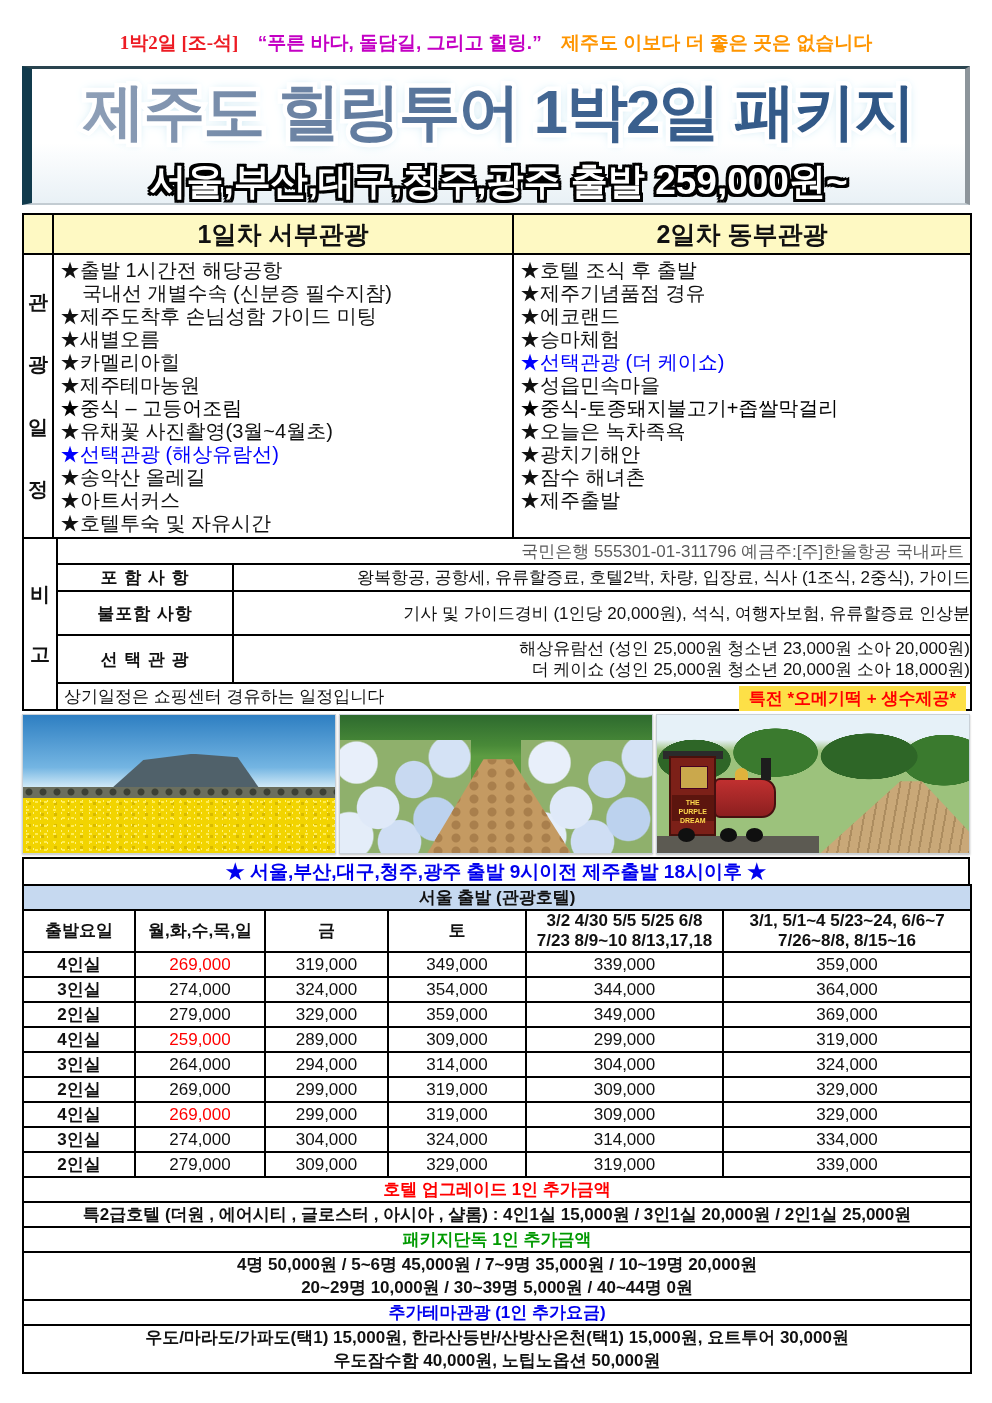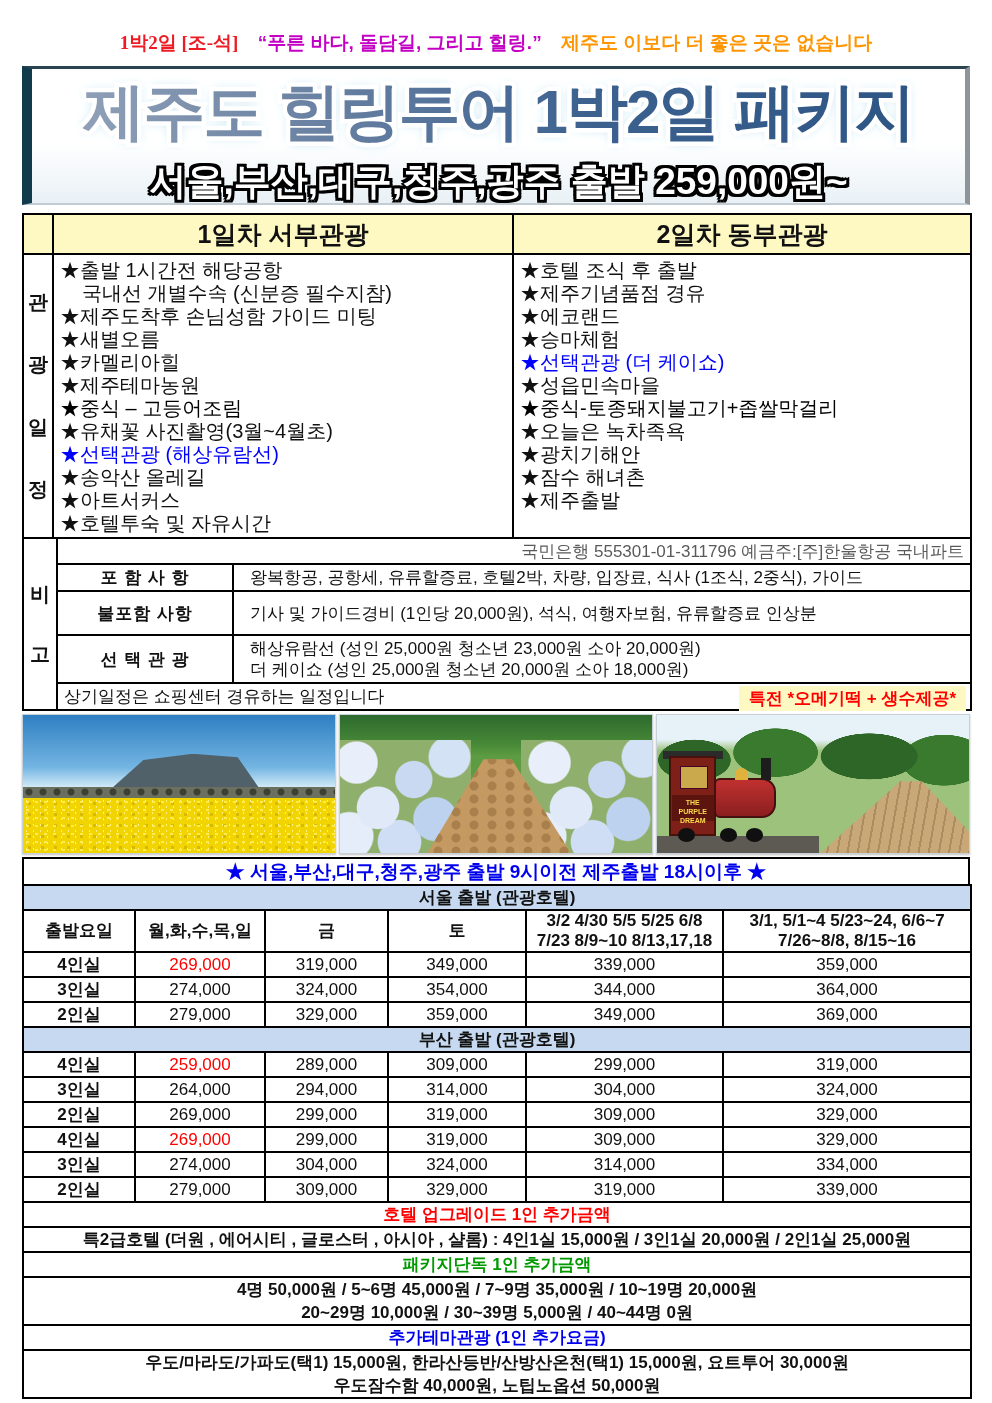--- a/index.html
+++ b/index.html
@@ -57,25 +57,25 @@
   .itin-list li { font-size: 20px; line-height: 23px; font-weight: 500; white-space: nowrap; }
   .itin-list li.indent { padding-left: 22px; }
   .c-k { color: #111; } .c-r { color: #000000; } .c-b { color: #0000fd; }
 
   
   .remarks-wrap { margin: -2px 22px 0; }
   .remarks-table { width: 948px; }
   .remarks-table td { font-size: 17px; }
   .rm-side { width: 34px; text-align: center; }
   .rm-label { width: 176px; text-align: center; font-weight: 600; letter-spacing: 1px; }
-  .rm-content { padding: 2px 16px; white-space: pre-line; line-height: 21px; font-weight: 500; }
+  .rm-content { padding: 2px 0; white-space: pre-line; line-height: 21px; font-weight: 500; text-align: right; }
   .rm-bank { height: 25px; text-align: right; padding-right: 6px; color: #5a5a5a; font-weight: 500; }
   .rm-row1 { height: 26px; } .rm-row2 { height: 44px; } .rm-row3 { height: 44px; }
   .rm-footer { height: 26px; padding: 1px 6px; font-weight: 500; position: relative; }
-  .rm-badge { position: absolute; right: 4px; top: 2px; background: #fef9c3; color: #ff0000; font-weight: 800; font-size: 17px; padding: 1px 10px; }
+  .rm-badge { position: absolute; right: 4px; top: 2px; background: #fde047; color: #ff0000; font-weight: 800; font-size: 17px; padding: 1px 10px; }
 
   
   .photos { margin: 3px 22px 0; height: 140px; display: flex; }
   .photo { flex: 1; position: relative; overflow: hidden; border: 1px solid #c9d1d8; box-shadow: 0 1px 2px rgba(0,0,0,.25); margin-right: 3px; }
   .photo:last-child { margin-right: 0; }
   
   .p1 { background: linear-gradient(180deg, #2e7fc2 0%, #74b5e2 38%, #cfe9f7 52%, #cfe9f7 55%); }
   .p1 .mountain { position: absolute; left: 28%; top: 28%; width: 48%; height: 26%; background: #50616a; clip-path: polygon(0 100%, 22% 18%, 55% 0, 85% 10%, 100% 100%); }
   .p1 .wall { position: absolute; left: 0; top: 52%; width: 100%; height: 9%;
     background: #6b6f5e; background-image: radial-gradient(circle at 6px 5px, #3c4034 3px, transparent 4px); background-size: 14px 10px; }
@@ -333,23 +333,20 @@
     <tr>
       <td class="row-label">2인실</td>
       <td class="num">279,000</td>
       <td class="num">329,000</td>
       <td class="num">359,000</td>
       <td class="num">349,000</td>
       <td class="num">369,000</td>
     </tr>
 
     <tr>
-          <td class="sec-header" colspan="6">부산 출발 (관광호텔)</td>
-        </tr>
-    <tr>
       <td class="row-label">4인실</td>
       <td class="num red">259,000</td>
       <td class="num">289,000</td>
       <td class="num">309,000</td>
       <td class="num">299,000</td>
       <td class="num">319,000</td>
     </tr>
     <tr>
       <td class="row-label">3인실</td>
       <td class="num">264,000</td>

